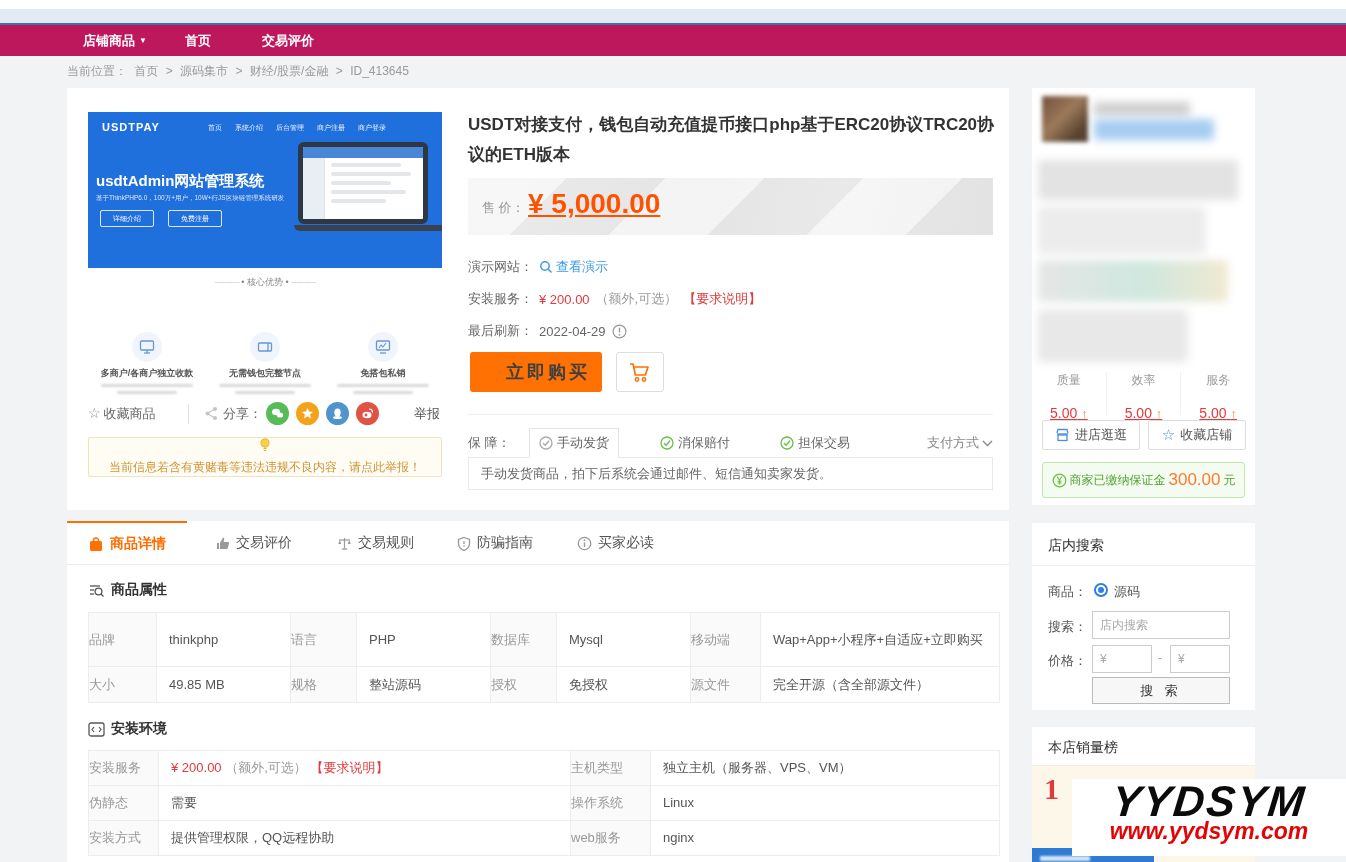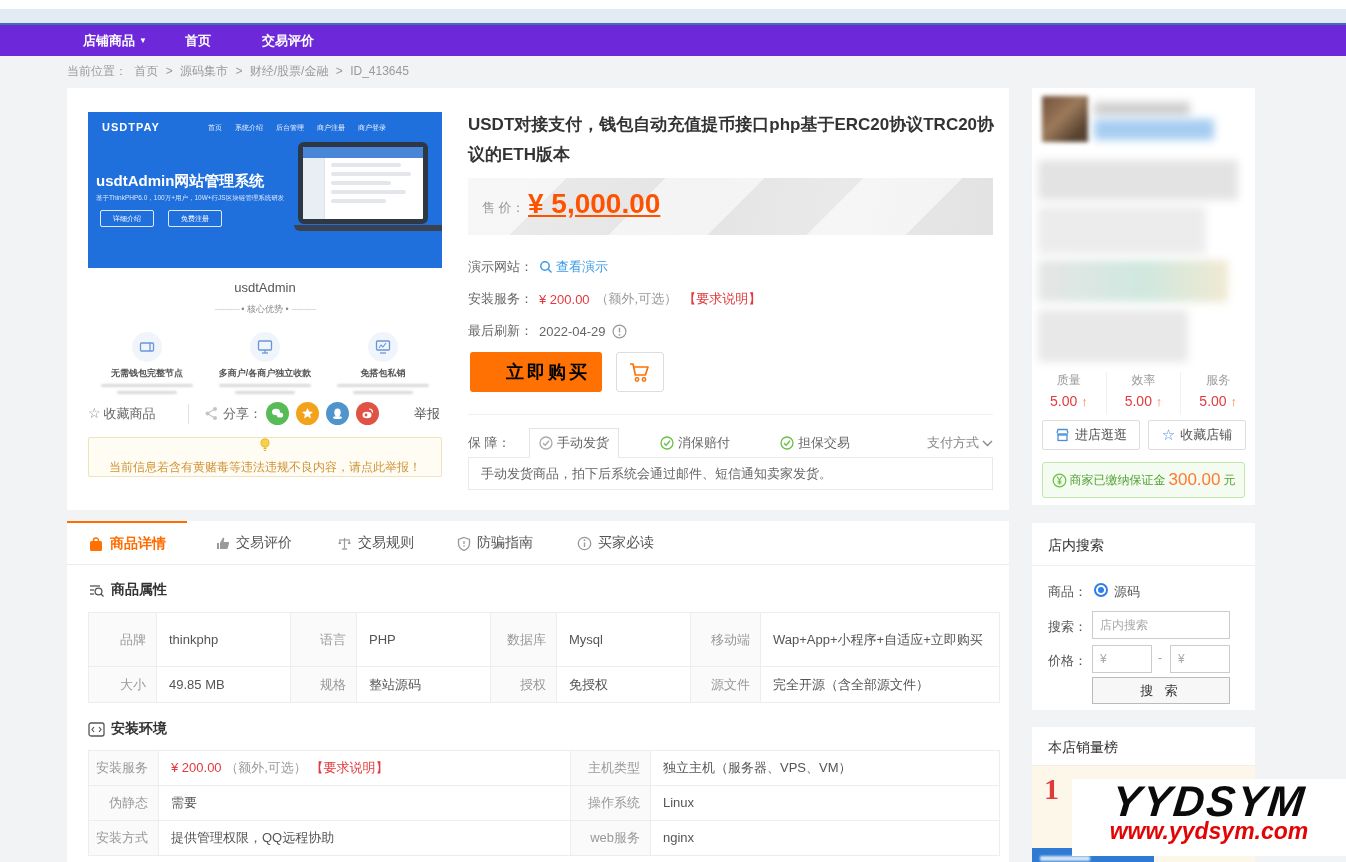--- a/index.html
+++ b/index.html
@@ -4,21 +4,21 @@
 <style>
   * { margin:0; padding:0; box-sizing:border-box; }
   body { font-family:"Liberation Sans","DejaVu Sans",sans-serif; }
   .page { position:relative; width:1346px; height:862px; background:#f2f3f5; overflow:hidden; font-family:"Liberation Sans","DejaVu Sans",sans-serif; }
   .abs { position:absolute; }
 
   
   .strip1 { left:0; top:0; width:1346px; height:9px; background:#ffffff; }
   .strip2 { left:0; top:9px; width:1346px; height:14px; background:#e2eaf3; }
   .strip3 { left:0; top:23px; width:1346px; height:2px; background:#3f70b0; }
-  .navbar { left:0; top:25px; width:1346px; height:31px; background:#6d28d9; }
+  .navbar { left:0; top:25px; width:1346px; height:31px; background:#be185d; }
   .nav-item { position:absolute; top:0; height:31px; line-height:31px; color:#fff; font-size:13px; font-weight:600; cursor:pointer; }
   .nav-caret { font-size:8px; margin-left:4px; vertical-align:2px; }
 
   
   .breadcrumb { left:67px; top:63px; font-size:12px; color:#9b9b9b; }
   .breadcrumb span { margin-right:4px; }
 
   
   .main-card { left:67px; top:88px; width:942px; height:422px; background:#fff; }
 
@@ -67,52 +67,52 @@
   .pricebar { left:468px; top:178px; width:525px; height:57px;
     background: repeating-linear-gradient(135deg, rgba(255,255,255,.5) 0 70px, rgba(0,0,0,.015) 70px 140px),
                 linear-gradient(100deg,#efeff0 0%,#e8e8e9 45%,#ededee 70%,#e6e6e7 100%); }
   .price-lbl { position:absolute; left:14px; top:21px; font-size:13px; color:#999; }
   .price-val { position:absolute; left:60px; top:10px; font-size:28px; font-weight:bold; color:#ff5200;text-decoration:underline; }
   .inforow { left:468px; width:525px; height:18px; font-size:13px; color:#666; display:flex; align-items:center; gap:6px; }
   .link-blue { color:#3d9ae8; cursor:pointer; display:flex; align-items:center; gap:3px;font-family:Liberation Serif, serif; }
   .red { color:#e4393c; }
   .gray { color:#999; }
   .req { color:#e4393c; cursor:pointer; }
-  .buybtn { left:470px; top:352px; width:132px; height:40px; background:#ff7102; border:none; border-radius:3px; color:#000000; font-size:18px; font-weight:bold; letter-spacing:3px; cursor:pointer; font-family:inherit;padding-left:24px; }
+  .buybtn { left:470px; top:352px; width:132px; height:40px; background:#ff7102; border:none; border-radius:3px; color:#404040; font-size:18px; font-weight:bold; letter-spacing:3px; cursor:pointer; font-family:inherit;padding-left:24px; }
   .cartbtn { left:616px; top:352px; width:48px; height:40px; background:#fff; border:1px solid #ddd; border-radius:3px; display:flex; align-items:center; justify-content:center; cursor:pointer; }
   .rdivider { left:468px; top:414px; width:525px; height:1px; background:#f0f0f0; }
   .guarantee { left:468px; top:428px; width:525px; height:28px; font-size:13px; color:#666; }
   .g-lbl { position:absolute; left:0; top:6px; }
   .g-items { position:absolute; left:52px; top:0; display:flex; gap:32px;padding-left:9px; }
   .g-item { display:flex; align-items:center; gap:4px; padding:5px 9px; }
   .g-item.first { border:1px solid #e3e3e3; border-bottom-color:#fff; background:#fff; position:relative; z-index:2; }
   .payments { position:absolute; right:0; top:6px; color:#888; display:flex; align-items:center; gap:3px; cursor:pointer; }
   .descbox { left:468px; top:457px; width:525px; height:33px; border:1px solid #e9e9e9; font-size:13px; color:#666; line-height:31px; padding:0 12px; background:#fff; position:relative; z-index:1; }
 
   
   .detail-card { left:67px; top:521px; width:942px; height:341px; background:#fff; }
   .tabsbar { position:absolute; left:0; top:0; width:942px; height:44px; border-bottom:1px solid #ebebeb; }
   .tab { position:absolute; top:0; height:44px; display:flex; align-items:center; gap:6px; font-size:14px; color:#555; cursor:pointer; }
   .tab.active { left:0; width:120px; justify-content:center; border-top:2px solid #ff6c00; color:#ff6c00; font-weight:bold; }
   .sec-head { position:absolute; display:flex; align-items:center; gap:6px; font-size:14px; font-weight:bold; color:#333; }
   .gtable { position:absolute; left:21px; border-collapse:collapse; table-layout:fixed; }
   .gtable td { border:1px solid #ededed; font-size:13px; vertical-align:middle; }
-  .gtable .lab { background:#fafafa; color:#999; text-align:right; padding-right:10px; }
+  .gtable .lab { background:#fafafa; color:#999; padding-right:10px; }
   .gtable .val { color:#555; padding-left:12px; line-height:1.5; }
 
   
   .side-card { background:#fff; }
   .store-card { left:1032px; top:88px; width:223px; height:417px; }
   .blur-blk { position:absolute; filter:blur(4px); border-radius:2px; }
   .avatar { left:10px; top:8px; width:46px; height:46px; filter:blur(2px); background:linear-gradient(135deg,#7a5a43 10%,#9c7a5a 45%,#584331 80%); }
   .ratings { position:absolute; left:0; top:284px; width:223px; height:42px; display:flex; }
   .rcol { flex:1; text-align:center; border-right:1px solid #f0f0f0; }
   .rcol:last-child { border-right:none; }
   .rcol .rl { font-size:12px; color:#999; }
-  .rcol .rv { font-size:14px; color:#e4393c; margin-top:4px; }
+  .rcol .rv { font-size:14px; color:#e4393c; margin-top:16px;text-decoration:underline; }
   .rcol .ra { color:#ff7a2e; font-size:13px; }
   .sbtn { position:absolute; top:332px; width:98px; height:30px; border:1px solid #ddd; border-radius:2px; background:#fff; font-size:13px; color:#555; display:flex; align-items:center; justify-content:center; gap:5px; cursor:pointer; font-family:inherit; }
   .depbox { position:absolute; left:10px; top:374px; width:203px; height:36px; background:#f4fbf0; border:1px solid #bfe6ad; border-radius:3px; display:flex; align-items:center; justify-content:center; gap:3px; }
   .dep-t { font-size:12px; color:#52a234; }
   .dep-a { font-size:17px; color:#ff7a2e; }
 
   .search-card { left:1032px; top:523px; width:223px; height:187px; }
   .sc-title { position:absolute; left:16px; top:14px; font-size:14px; color:#333; }
   .sc-div { position:absolute; left:0; top:42px; width:223px; height:1px; background:#eee; }
   .sc-lbl { position:absolute; left:16px; font-size:13px; color:#555; }
@@ -188,44 +188,43 @@
           <div class="lap-row" style="width:70px"></div>
           <div class="lap-row" style="width:80px"></div>
           <div class="lap-row" style="width:60px"></div>
           <div class="lap-row" style="width:75px"></div>
           <div class="lap-row" style="width:55px"></div>
         </div>
         <div class="lap-base"></div>
       </div>
     </div>
     <div class="pi-white">
-      <div class="pi-caption">usdtAdmin</div>
       <div class="pi-tagline"><span class="dash">———</span> • <span>核心优势</span> • <span class="dash">———</span></div>
     </div>
     <div class="pi-feats">
-      <div class="feat">
-        <div class="feat-ic">
-            <svg width="16" height="16" viewBox="0 0 16 16">
-              <rect x="1.5" y="4" width="13" height="8" rx="1" fill="none" stroke="#6a96d8" stroke-width="1.3"></rect>
-              <line x1="11" y1="4" x2="11" y2="12" stroke="#6a96d8" stroke-width="1.3"></line>
-            </svg>
-          </div>
-        <div class="feat-t">无需钱包完整节点</div>
-        <div class="feat-bar" style="width:92px"></div>
-          <div class="feat-bar" style="width:60px"></div>
-      </div>
       <div class="feat">
         <div class="feat-ic">
             <svg width="16" height="16" viewBox="0 0 16 16">
               <rect x="1.5" y="2" width="13" height="9" rx="1" fill="none" stroke="#6a96d8" stroke-width="1.3"></rect>
               <line x1="5" y1="14" x2="11" y2="14" stroke="#6a96d8" stroke-width="1.3"></line>
               <line x1="8" y1="11" x2="8" y2="14" stroke="#6a96d8" stroke-width="1.3"></line>
             </svg>
           </div>
         <div class="feat-t">多商户/各商户独立收款</div>
+        <div class="feat-bar" style="width:92px"></div>
+          <div class="feat-bar" style="width:60px"></div>
+      </div>
+      <div class="feat">
+        <div class="feat-ic">
+            <svg width="16" height="16" viewBox="0 0 16 16">
+              <rect x="1.5" y="4" width="13" height="8" rx="1" fill="none" stroke="#6a96d8" stroke-width="1.3"></rect>
+              <line x1="11" y1="4" x2="11" y2="12" stroke="#6a96d8" stroke-width="1.3"></line>
+            </svg>
+          </div>
+        <div class="feat-t">无需钱包完整节点</div>
         <div class="feat-bar" style="width:92px"></div>
           <div class="feat-bar" style="width:60px"></div>
       </div>
       <div class="feat">
         <div class="feat-ic">
             <svg width="16" height="16" viewBox="0 0 16 16">
               <rect x="1.5" y="2" width="13" height="9" rx="1" fill="none" stroke="#6a96d8" stroke-width="1.3"></rect>
               <polyline points="4,9 6,6 8,8 11,4" fill="none" stroke="#6a96d8" stroke-width="1.1"></polyline>
               <line x1="5" y1="14" x2="11" y2="14" stroke="#6a96d8" stroke-width="1.3"></line>
             </svg>

